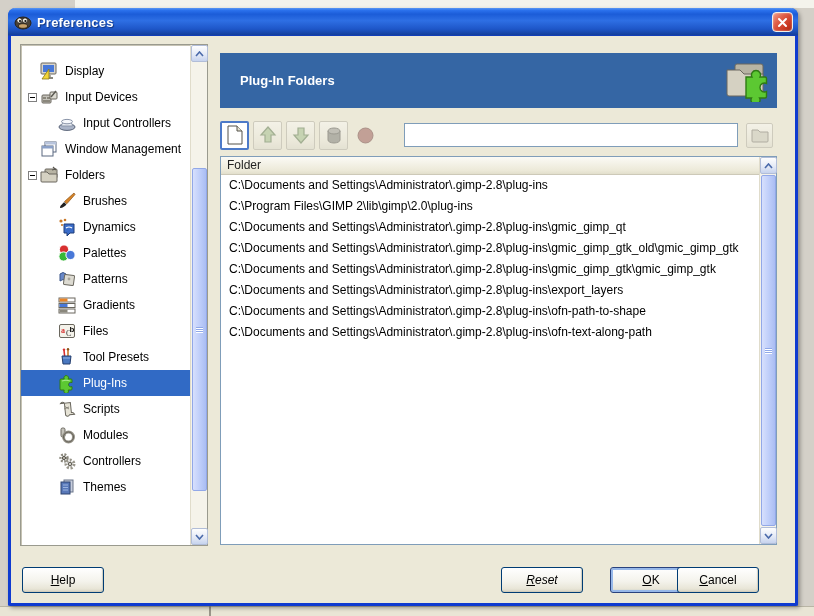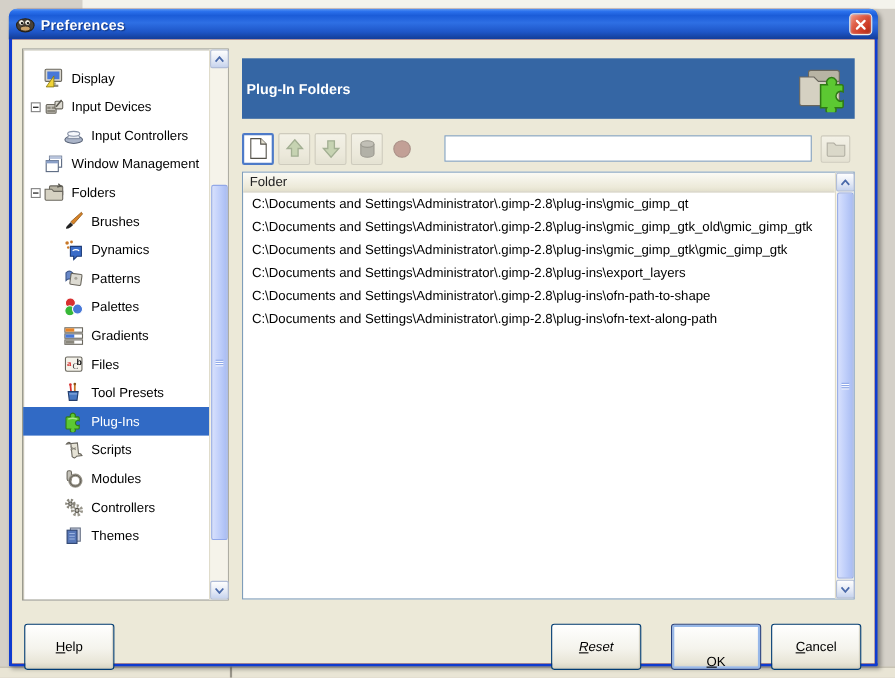--- a/index.html
+++ b/index.html
@@ -6,21 +6,21 @@
   html,body { width:814px; height:616px; overflow:hidden;
     font-family:"Liberation Sans", sans-serif; background:#d4d0c8; }
 
   .desktop-strip-top { position:absolute; left:75px; top:0; width:739px; height:8px; background:#f4f3ec; }
   .desktop-strip-bottom { position:absolute; left:0; top:606px; width:814px; height:10px; background:#e9e5d5; border-top:1px solid #b9b5a5; }
   .desktop-vline { position:absolute; left:209px; top:606px; width:2px; height:10px; background:#9a968a; }
 
   
   .xp-window { position:absolute; left:8px; top:8px; width:790px; height:598px;
     border:3px solid #0f3bd0; border-top:none; border-radius:8px 8px 2px 2px;
-    box-shadow:2px 2px 4px rgba(0,0,0,.35); background:#f97316; }
+    box-shadow:2px 2px 4px rgba(0,0,0,.35); background:#ffffff; }
   .titlebar { position:absolute; left:-3px; right:-3px; top:0; height:28px;
     border-radius:7px 7px 0 0;
     background:linear-gradient(180deg,#5a96f2 0%,#2a70ec 9%,#1b5cd8 22%,#2e6fe4 45%,#1e56c8 75%,#143f9b 96%,#0f3bd0 100%);
     display:flex; align-items:center; padding:0 6px; }
   .title-text { color:#fff; font-size:13px; font-weight:bold; margin-left:5px;
     text-shadow:1px 1px 1px #12347e; letter-spacing:.2px; }
   .close-btn { position:absolute; right:5px; top:4px; width:21px; height:20px;
     border:1px solid #f0f0ea; border-radius:4px;
     background:linear-gradient(135deg,#f0a08c 0%,#e0604a 35%,#cc3a24 70%,#a82814 100%);
     display:flex; align-items:center; justify-content:center;
@@ -48,48 +48,48 @@
     border:1px solid #b1bdd8; border-radius:2px;
     display:flex; align-items:center; justify-content:center; cursor:pointer; }
   .sb-btn.up { top:0; } .sb-btn.down { bottom:0; }
   .sb-thumb { position:absolute; left:1px; width:15px; border:1px solid #92a8e8; border-radius:2px;
     background:linear-gradient(90deg,#d7e0fd 0%,#c0cffa 50%,#aabdf3 100%); cursor:grab; }
   .sb-grip { position:absolute; left:3px; right:3px; top:50%; margin-top:-4px; }
   .sb-grip i { display:block; height:1px; background:#8fa8e8; margin:1px 0; box-shadow:0 1px 0 #fff; }
 
   
   .main { position:absolute; left:209px; right:18px; top:17px; bottom:62px; }
-  .banner { height:55px; background:#3566a4; display:flex; align-items:center; padding:0 8px 0 4px; }
+  .banner { height:55px; background:#3566a4; display:flex; align-items:center; padding:0 8px 0 20px; }
   .banner-title { color:#fff; font-size:13px; font-weight:bold; flex:1; }
   .banner-icon { width:46px; height:42px; flex:0 0 auto; }
 
   .toolbar { margin-top:12px; height:30px; display:flex; align-items:center; }
   .tb-btn { width:29px; height:29px; margin-right:4px; display:flex; align-items:center; justify-content:center;
     border:1px solid #aca899; border-radius:2px; background:linear-gradient(180deg,#fdfcf8,#ece9d8 70%,#ddd9c6); cursor:pointer; }
   .tb-btn.focused { border:2px solid #4d7ac8; background:#fff; }
   .tb-flat { border:none; background:transparent; width:26px; }
   .disabled { opacity:.45; filter:saturate(.65); }
   .tb-entry { flex:1; height:24px; margin:0 8px 0 22px; border:1px solid #7f9db9; background:#fff;
     font:12px "Liberation Sans", sans-serif; padding:0 4px; }
   .tb-browse { width:27px; height:25px; }
 
   .folder-list { margin-top:6px; height:389px; border:1px solid #7f9db9; background:#fff; display:flex; position:relative; }
   .list-body { flex:1; overflow:hidden; display:flex; flex-direction:column; }
   .list-header { height:18px; flex:0 0 auto; background:linear-gradient(180deg,#fbfaf5,#ece9d8 80%,#e2dfcc);
     border-bottom:1px solid #cdc9b8; font-size:12px; color:#222; padding:1px 15px 0 6px; }
   .list-row { height:21px; font-size:12px; color:#000; padding:3px 0 0 8px; white-space:nowrap; cursor:default; }
 
   
-  .xp-btn { position:absolute; width:82px; height:42px; border:1px solid #003c74; border-radius:3px;
+  .xp-btn { position:absolute; width:82px; height:26px; border:1px solid #003c74; border-radius:3px;
     background:linear-gradient(180deg,#ffffff 0%,#f4f3ec 55%,#e9e6d8 85%,#d8d5c4 100%);
     box-shadow:inset -1px -1px 1px #cfccbc; cursor:pointer;
     font:12px "Liberation Sans", sans-serif; color:#000; display:flex; align-items:center; justify-content:center; }
   .xp-btn span { display:block; }
   .xp-btn span::first-letter { text-decoration:underline; }
-  .xp-btn.default { border:1px solid #29427e; box-shadow:inset 0 0 0 2px #97b8e9, inset -1px -2px 1px #b9ccec;align-items:flex-end; }
+  .xp-btn.default { border:1px solid #29427e; box-shadow:inset 0 0 0 2px #97b8e9, inset -1px -2px 1px #b9ccec; }
 </style>
 </head>
 <body>
 
 <div class="desktop-strip-top"></div>
 <div class="desktop-strip-bottom"></div>
 <div class="desktop-vline"></div>
 
 <div class="xp-window">
 
@@ -197,36 +197,36 @@
             <path d="M7 7 h10 v9 l-4 0 -3 3 v-3 h-3 Z" fill="#3a6cc8" stroke="#1e3c78"></path>
             <path d="M9 11 q3 -2 6 0" stroke="#fff" stroke-width="1.2" fill="none"></path>
           </svg>
           <span>Dynamics</span>
         </div>
 
         <div class="tree-row">
           <span class="expander-slot"></span>
             <span class="indent2"></span>
           <svg class="ti" viewBox="0 0 20 20">
+            <circle cx="7" cy="6.5" r="4.6" fill="#d83030" stroke="#fff" stroke-width="1"></circle>
+            <circle cx="6.5" cy="13.5" r="4.6" fill="#38b838" stroke="#fff" stroke-width="1"></circle>
+            <circle cx="13.5" cy="12" r="4.6" fill="#4878d8" stroke="#fff" stroke-width="1"></circle>
+          </svg>
+          <span>Palettes</span>
+        </div>
+
+        <div class="tree-row">
+          <span class="expander-slot"></span>
+            <span class="indent2"></span>
+          <svg class="ti" viewBox="0 0 20 20">
             <path d="M3 5 q3 -3 6 0 v7 q-3 -3 -6 0 Z" fill="#6888c8" stroke="#3a5488"></path>
             <rect x="7" y="6" width="10" height="10" rx="1" fill="#dddbd2" stroke="#6a675e" transform="rotate(8 12 11)"></rect>
             <circle cx="12" cy="10" r="1.4" fill="#a8a59a"></circle>
           </svg>
           <span>Patterns</span>
-        </div>
-
-        <div class="tree-row">
-          <span class="expander-slot"></span>
-            <span class="indent2"></span>
-          <svg class="ti" viewBox="0 0 20 20">
-            <circle cx="7" cy="6.5" r="4.6" fill="#d83030" stroke="#fff" stroke-width="1"></circle>
-            <circle cx="6.5" cy="13.5" r="4.6" fill="#38b838" stroke="#fff" stroke-width="1"></circle>
-            <circle cx="13.5" cy="12" r="4.6" fill="#4878d8" stroke="#fff" stroke-width="1"></circle>
-          </svg>
-          <span>Palettes</span>
         </div>
 
         <div class="tree-row">
           <span class="expander-slot"></span>
             <span class="indent2"></span>
           <svg class="ti" viewBox="0 0 20 20">
             <rect x="2" y="3" width="16" height="4" fill="#fff" stroke="#6a675e"></rect>
               <rect x="2.5" y="3.5" width="8" height="3" fill="#e88428"></rect>
             <rect x="2" y="8.5" width="16" height="4" fill="#fff" stroke="#6a675e"></rect>
               <rect x="2.5" y="9" width="8" height="3" fill="#4878d8"></rect>
@@ -383,20 +383,22 @@
         <div class="tb-btn tb-browse disabled">
           <svg width="18" height="15" viewBox="0 0 18 15">
             <path d="M1 2 h6 l2 2 h8 v9 a1 1 0 0 1 -1 1 h-14 a1 1 0 0 1 -1 -1 Z" fill="#c8c4b0" stroke="#6a675e"></path>
           </svg>
         </div>
       </div>
 
       <div class="folder-list">
         <div class="list-body">
           <div class="list-header">Folder</div>
+          <div class="list-row">C:\Documents and Settings\Administrator\.gimp-2.8\plug-ins</div>
+          <div class="list-row">C:\Program Files\GIMP 2\lib\gimp\2.0\plug-ins</div>
           <div class="list-row">C:\Documents and Settings\Administrator\.gimp-2.8\plug-ins\gmic_gimp_qt</div>
           <div class="list-row">C:\Documents and Settings\Administrator\.gimp-2.8\plug-ins\gmic_gimp_gtk_old\gmic_gimp_gtk</div>
           <div class="list-row">C:\Documents and Settings\Administrator\.gimp-2.8\plug-ins\gmic_gimp_gtk\gmic_gimp_gtk</div>
           <div class="list-row">C:\Documents and Settings\Administrator\.gimp-2.8\plug-ins\export_layers</div>
           <div class="list-row">C:\Documents and Settings\Administrator\.gimp-2.8\plug-ins\ofn-path-to-shape</div>
           <div class="list-row">C:\Documents and Settings\Administrator\.gimp-2.8\plug-ins\ofn-text-along-path</div>
         </div>
         <div class="sb">
           <div class="sb-btn up">
             <svg width="9" height="6" viewBox="0 0 9 6">
@@ -421,18 +423,18 @@
 
     <button class="xp-btn" style="left:11px; top:531px;">
       <span>Help</span>
     </button>
     <button class="xp-btn" style="left:490px; top:531px;font-style:italic;">
       <span>Reset</span>
     </button>
     <button class="xp-btn default" style="left:599px; top:531px;">
       <span>OK</span>
     </button>
-    <button class="xp-btn" style="left:690px; top:531px;">
+    <button class="xp-btn" style="left:666px; top:531px;">
       <span>Cancel</span>
     </button>
 
   </div>
 </div>
 
 </body></html>

